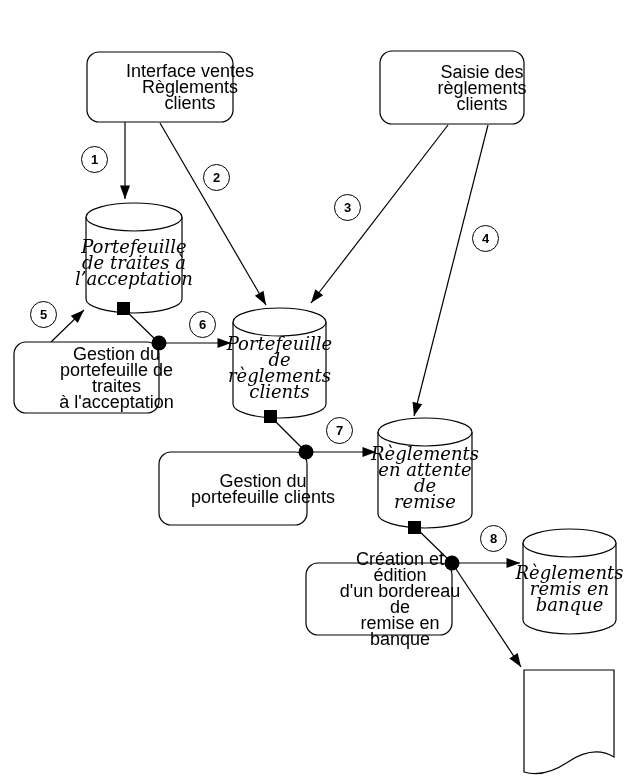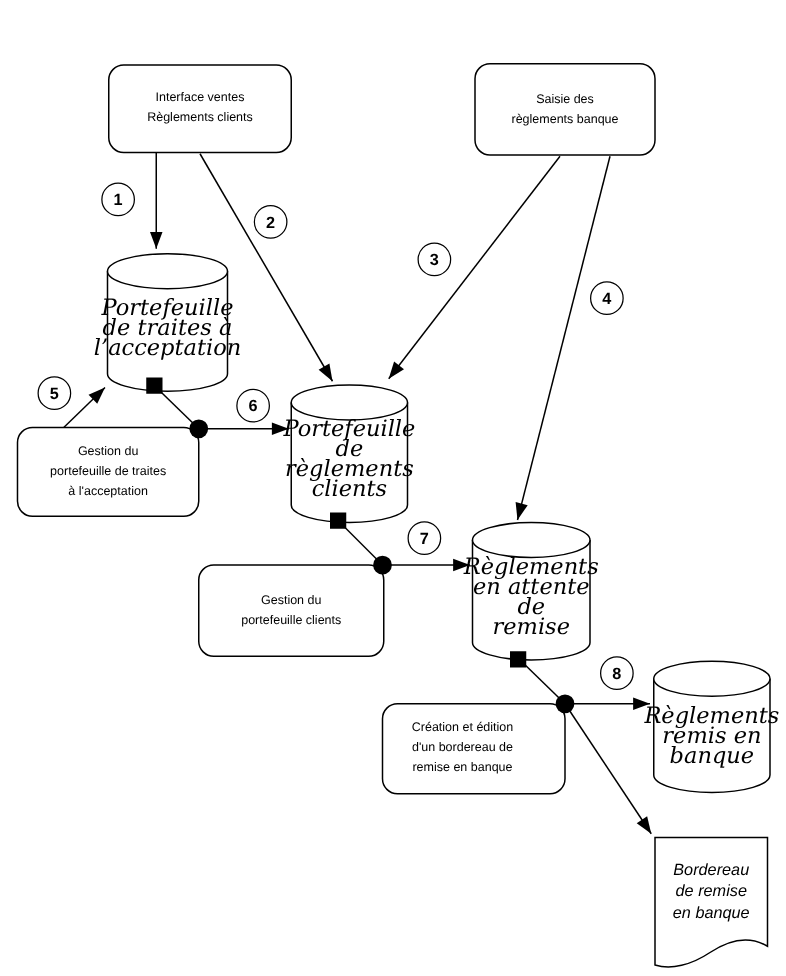--- a/index.html
+++ b/index.html
@@ -15,21 +15,21 @@
   .page svg { position: absolute; left: 0; top: 0; }
   .lbl {
     position: absolute;
     display: flex;
     align-items: center;
     justify-content: center;
     text-align: center;
     white-space: pre-line;
     pointer-events: none;
   }
-  .proc { font-size: 10px; line-height: 16px; }
+  .proc { font-size: 18px; line-height: 16px; margin-left: 30px; }
   .store {
     font-family: "DejaVu Serif", serif;
     font-style: italic;
     font-size: 18px;
     line-height: 16px;
   }
   .doc { font-style: italic; font-size: 13px; line-height: 17px; }
   .badge {
     position: absolute;
     width: 27px; height: 27px;
@@ -110,21 +110,21 @@
   <div class="badge" style="left:334px; top:194px;">3</div>
   <div class="badge" style="left:472px; top:225px;">4</div>
   <div class="badge" style="left:30px;  top:301px;">5</div>
   <div class="badge" style="left:189px; top:311px;">6</div>
   <div class="badge" style="left:326px; top:417px;">7</div>
   <div class="badge" style="left:480px; top:525px;">8</div>
 
   <div class="lbl proc" style="left:87px;  top:52px;  width:146px; height:70px;">Interface ventes
 Règlements clients</div>
   <div class="lbl proc" style="left:380px; top:51px;  width:144px; height:73px;">Saisie des
-règlements banque</div>
+règlements clients</div>
 
   <div class="lbl proc" style="left:14px;  top:342px; width:145px; height:71px;">Gestion du
 portefeuille de traites
 à l'acceptation</div>
   <div class="lbl proc" style="left:159px; top:452px; width:148px; height:73px;">Gestion du
 portefeuille clients</div>
   <div class="lbl proc" style="left:306px; top:563px; width:128px; height:72px;">Création et édition
 d'un bordereau de
 remise en banque</div>
 
@@ -134,17 +134,14 @@
   <div class="lbl store" style="left:233px; top:318px; width:93px; height:100px;">Portefeuille
 de règlements
 clients</div>
   <div class="lbl store" style="left:378px; top:428px; width:94px; height:100px;">Règlements
 en attente de
 remise</div>
   <div class="lbl store" style="left:523px; top:543px; width:93px; height:91px;">Règlements
 remis en
 banque</div>
 
-  <div class="lbl doc" style="left:524px; top:672px; width:90px; height:80px;">Bordereau
-de remise
-en banque</div>
 
 </div>
 
 </body></html>

